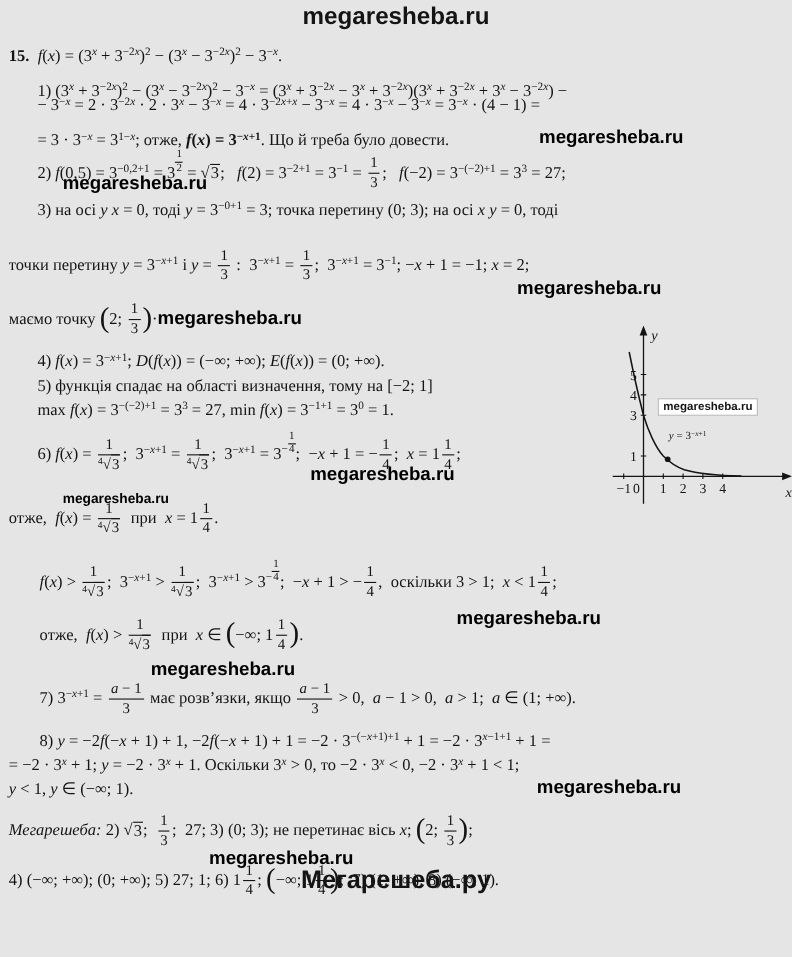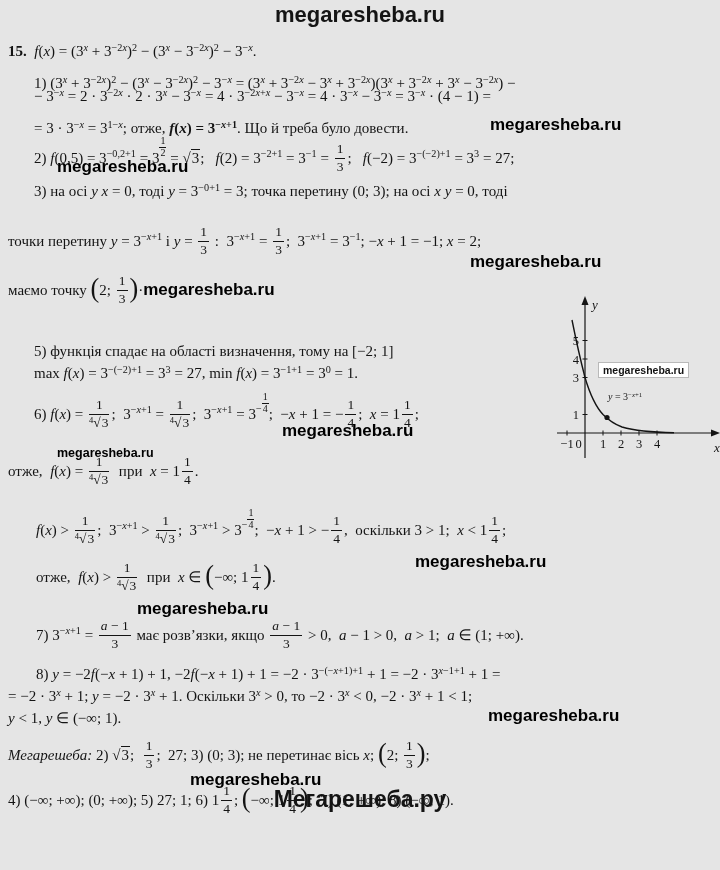--- a/index.html
+++ b/index.html
@@ -47,20 +47,21 @@
   <div class="wma" style="left:490px;top:115px">megaresheba.ru</div>
 
   <div class="ln" style="top:136px;left:34px">2) <i>f</i>(0,5) = 3<sup>−0,2+1</sup> = 3<span class="ef"><span class="n">1</span><span class="d">2</span></span> = √<span class="ov">3</span>; &nbsp; <i>f</i>(2) = 3<sup>−2+1</sup> = 3<sup>−1</sup> = <span class="fr"><span class="n">1</span><span class="d">3</span></span>; &nbsp; <i>f</i>(−2) = 3<sup>−(−2)+1</sup> = 3<sup>3</sup> = 27;</div>
   <div class="wma" style="left:57px;top:157px">megaresheba.ru</div>
 
   <div class="ln" style="top:180px;left:34px">3) на осі <i>y</i> <i>x</i> = 0, тоді <i>y</i> = 3<sup>−0+1</sup> = 3; точка перетину (0; 3); на осі <i>x</i> <i>y</i> = 0, тоді</div>
   <div class="ln" style="top:226px;left:8px">точки перетину <i>y</i> = 3<sup>−<i>x</i>+1</sup> і <i>y</i> = <span class="fr"><span class="n">1</span><span class="d">3</span></span> : &nbsp;3<sup>−<i>x</i>+1</sup> = <span class="fr"><span class="n">1</span><span class="d">3</span></span>; &nbsp;3<sup>−<i>x</i>+1</sup> = 3<sup>−1</sup>; −<i>x</i> + 1 = −1; <i>x</i> = 2;</div>
   <div class="wma" style="left:470px;top:252px">megaresheba.ru</div>
   <div class="ln" style="top:275px;left:8px">маємо точку <span class="bp">(</span>2; <span class="fr"><span class="n">1</span><span class="d">3</span></span><span class="bp">)</span>·<span class="wm">megaresheba.ru</span></div>
 
+  <div class="ln" style="top:318px;left:34px">4) <i>f</i>(<i>x</i>) = 3<sup>−<i>x</i>+1</sup>; <i>D</i>(<i>f</i>(<i>x</i>)) = (−∞; +∞); <i>E</i>(<i>f</i>(<i>x</i>)) = (0; +∞).</div>
   <div class="ln" style="top:340px;left:34px">5) функція спадає на області визначення, тому на [−2; 1]</div>
   <div class="ln" style="top:362px;left:34px">max <i>f</i>(<i>x</i>) = 3<sup>−(−2)+1</sup> = 3<sup>3</sup> = 27, min <i>f</i>(<i>x</i>) = 3<sup>−1+1</sup> = 3<sup>0</sup> = 1.</div>
 
   <div class="ln" style="top:392px;left:34px">6) <i>f</i>(<i>x</i>) = <span class="fr"><span class="n">1</span><span class="d"><sup class="idx">4</sup>√<span class="ov">3</span></span></span>; &nbsp;3<sup>−<i>x</i>+1</sup> = <span class="fr"><span class="n">1</span><span class="d"><sup class="idx">4</sup>√<span class="ov">3</span></span></span>; &nbsp;3<sup>−<i>x</i>+1</sup> = 3<sup class="em">−</sup><span class="ef"><span class="n">1</span><span class="d">4</span></span>; &nbsp;−<i>x</i> + 1 = −<span class="fr"><span class="n">1</span><span class="d">4</span></span>; &nbsp;<i>x</i> = 1<span class="fr"><span class="n">1</span><span class="d">4</span></span>;</div>
   <div class="wma" style="left:282px;top:421px">megaresheba.ru</div>
   <div class="wma small" style="left:57px;top:446px">megaresheba.ru</div>
   <div class="ln" style="top:456px;left:8px">отже, &nbsp;<i>f</i>(<i>x</i>) = <span class="fr"><span class="n">1</span><span class="d"><sup class="idx">4</sup>√<span class="ov">3</span></span></span> &nbsp;при &nbsp;<i>x</i> = 1<span class="fr"><span class="n">1</span><span class="d">4</span></span>.</div>
 
   <div class="ln" style="top:508px;left:36px"><i>f</i>(<i>x</i>) &gt; <span class="fr"><span class="n">1</span><span class="d"><sup class="idx">4</sup>√<span class="ov">3</span></span></span>; &nbsp;3<sup>−<i>x</i>+1</sup> &gt; <span class="fr"><span class="n">1</span><span class="d"><sup class="idx">4</sup>√<span class="ov">3</span></span></span>; &nbsp;3<sup>−<i>x</i>+1</sup> &gt; 3<sup class="em">−</sup><span class="ef"><span class="n">1</span><span class="d">4</span></span>; &nbsp;−<i>x</i> + 1 &gt; −<span class="fr"><span class="n">1</span><span class="d">4</span></span>, &nbsp;оскільки 3 &gt; 1; &nbsp;<i>x</i> &lt; 1<span class="fr"><span class="n">1</span><span class="d">4</span></span>;</div>
   <div class="wma" style="left:415px;top:552px">megaresheba.ru</div>

